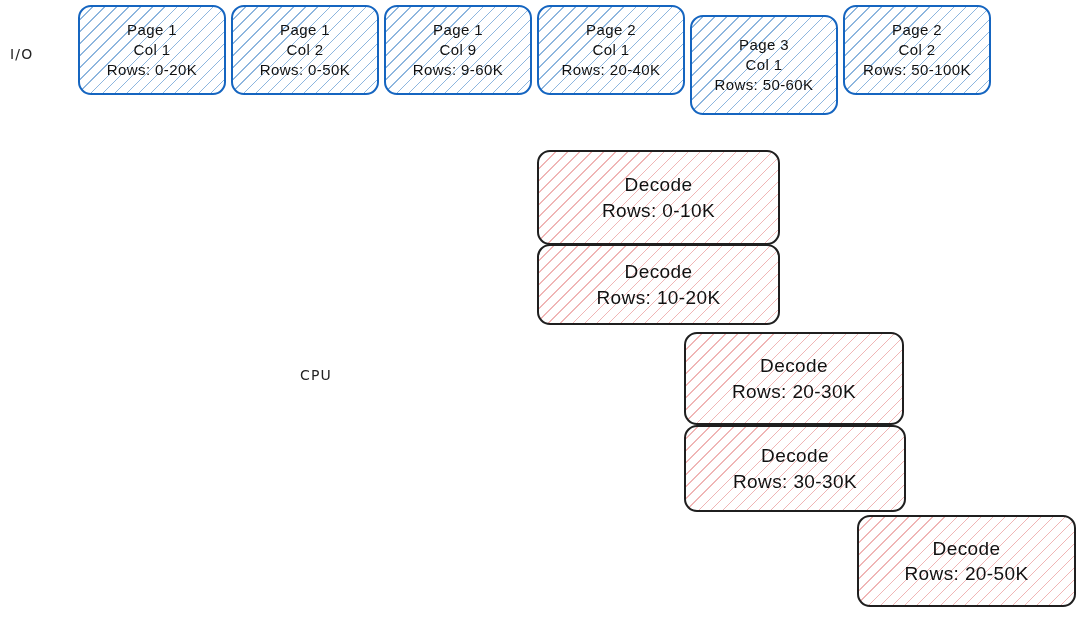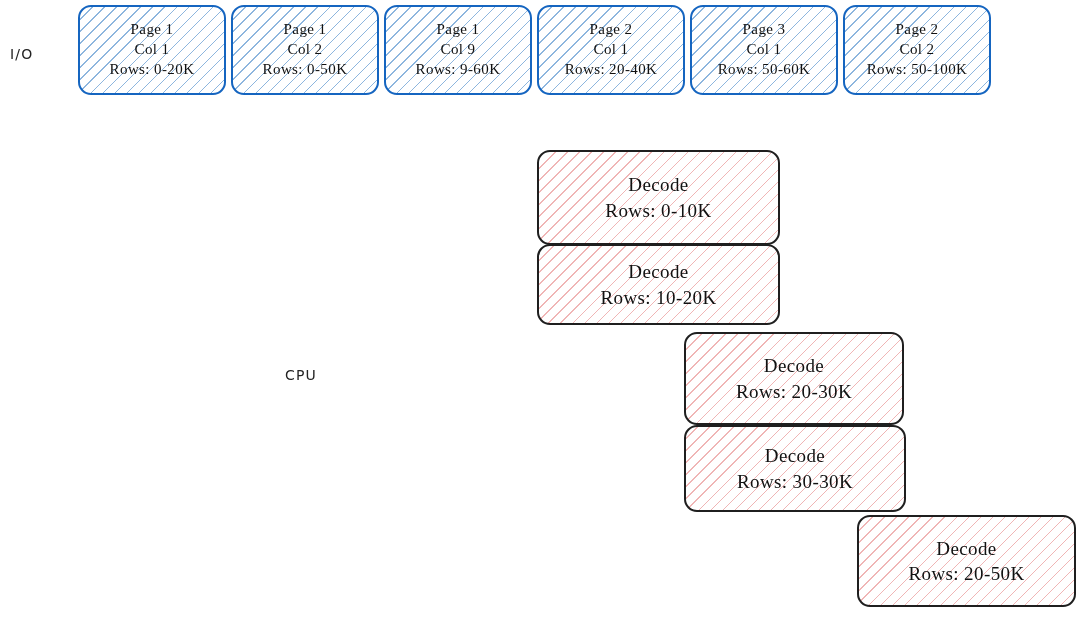--- a/index.html
+++ b/index.html
@@ -19,21 +19,21 @@
   
   .lane-label {
     position: absolute;
     color: #232323;
     font-size: 14px;
     letter-spacing: 1.2px;
     white-space: nowrap;
     font-family: "DejaVu Sans", sans-serif;
   }
   #io-lane-label  { left: 10px;  top: 46px; }
-  #cpu-lane-label { left: 285px; top: 367px; }
+  #cpu-lane-label { left: 300px; top: 367px; }
 
   
   .box {
     position: absolute;
     box-sizing: border-box;
     display: flex;
     flex-direction: column;
     align-items: center;
     justify-content: center;
     text-align: center;
@@ -41,21 +41,21 @@
     overflow: hidden;
   }
   .box .line {
     position: relative;
     z-index: 2;
     color: #111111;
     font-size: 15.5px;
     line-height: 1.33;
     letter-spacing: 0.4px;
     white-space: nowrap;
-    font-family: Liberation Serif, serif;
+    font-family: Liberation Sans, sans-serif;
   }
 
   
   .io-box {
     border: 2.4px solid #1565c0;
     background-color: #ffffff;
     background-image: repeating-linear-gradient(
         -45deg,
         rgba(66,133,200,0.60) 0px,
         rgba(66,133,200,0.60) 1.25px,
@@ -103,21 +103,21 @@
     <div class="line">Col 9</div>
     <div class="line">Rows: 9-60K</div>
   </div>
 
   <div class="box io-box" style="left:537px; top:5px; width:148px; height:90px;">
     <div class="line">Page 2</div>
     <div class="line">Col 1</div>
     <div class="line">Rows: 20-40K</div>
   </div>
 
-  <div class="box io-box" style="left:690px; top:5px; width:148px; height:90px;">
+  <div class="box io-box" style="left:690px; top:15px; width:148px; height:100px;">
     <div class="line">Page 3</div>
     <div class="line">Col 1</div>
     <div class="line">Rows: 50-60K</div>
   </div>
 
   <div class="box io-box" style="left:843px; top:5px; width:148px; height:90px;">
     <div class="line">Page 2</div>
     <div class="line">Col 2</div>
     <div class="line">Rows: 50-100K</div>
   </div>

